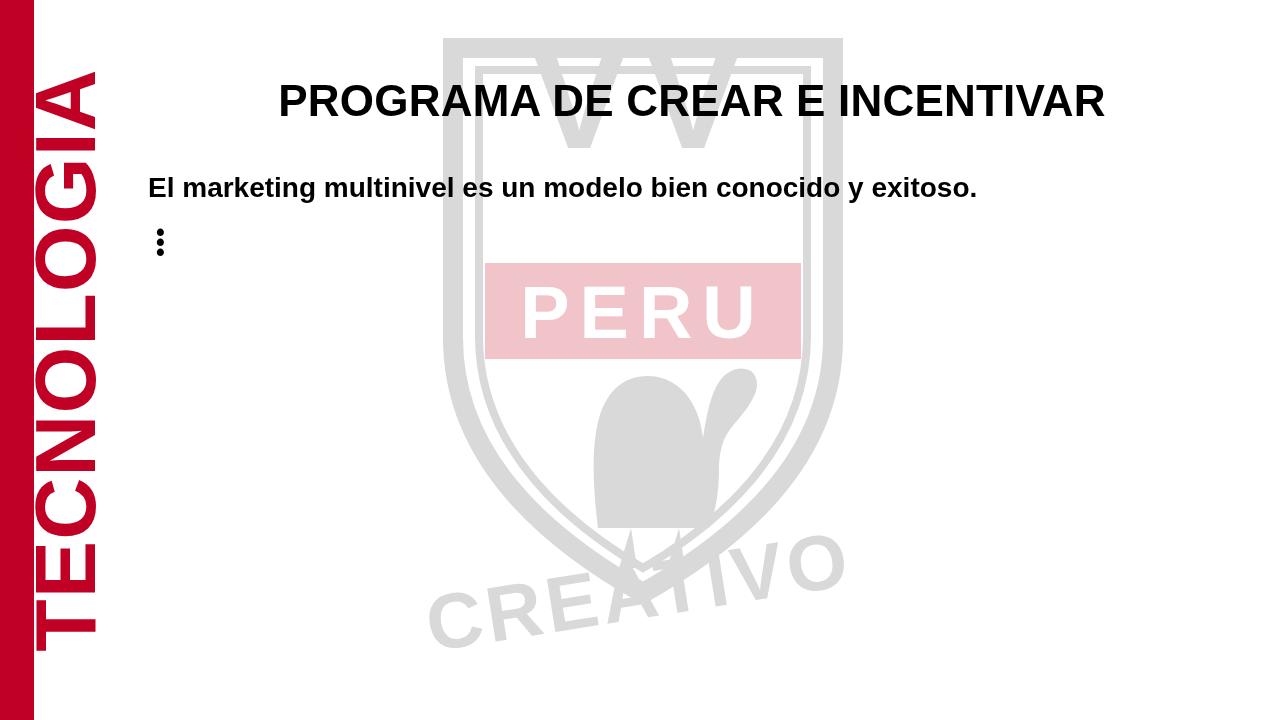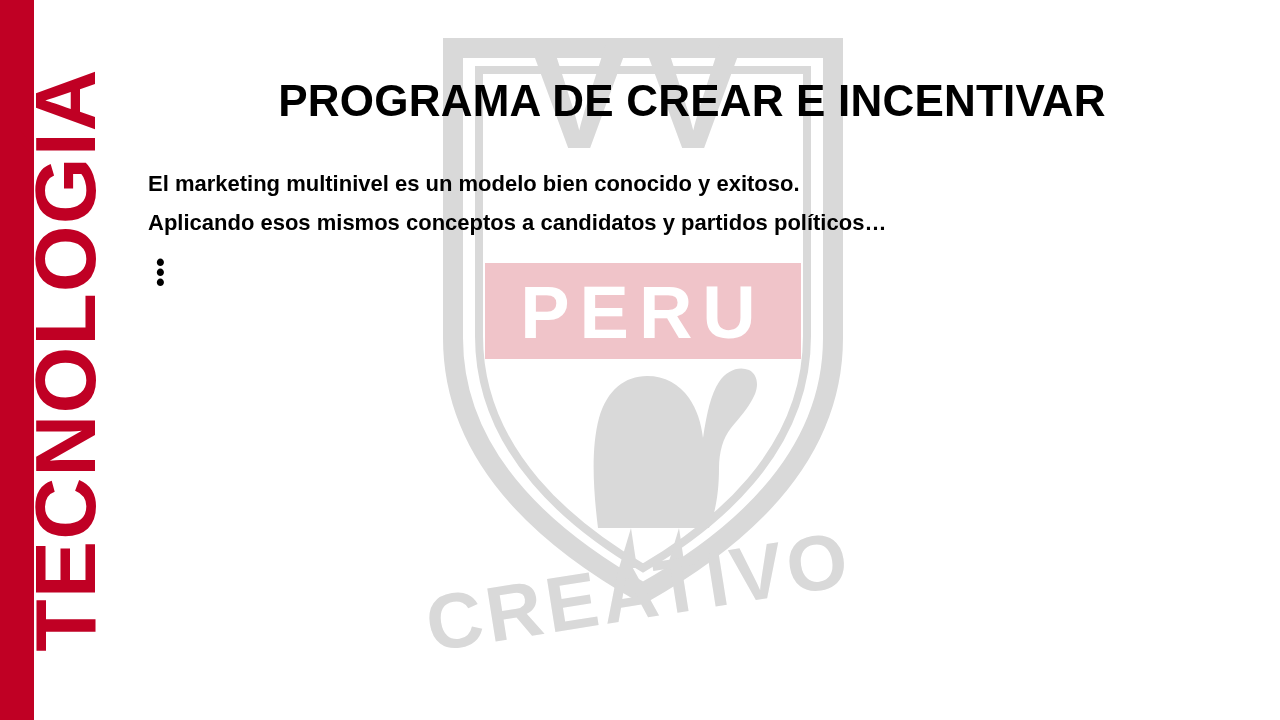--- a/index.html
+++ b/index.html
@@ -85,21 +85,21 @@
     margin: 12px;
     padding-top: 58px;
     width: 1080px;
     letter-spacing: 0.2px;
   }
   .headline .l2 { display: block; }
 
   .para {
     font-family: "Liberation Sans", sans-serif;
     font-weight: bold;
-    font-size: 22px;
+    font-size: 28px;
     line-height: 1.42;
     color: #000000;
     margin: 0;
     padding: 7px 0 0 8px;
     width: 1090px;
   }
   .para.first { padding-top: 24px; }
 
   ul.bullets {
     list-style: none;
@@ -160,21 +160,20 @@
       <text x="250" y="610" text-anchor="middle" font-family="Liberation Sans, sans-serif" font-weight="bold" font-size="78" fill="#D9D9D9" letter-spacing="4" transform="rotate(-9 250 610)">CREATIVO</text>
     </svg>
   </div>
 
   <div class="content">
     <h1 class="headline">
       <span>PROGRAMA DE CREAR E INCENTIVAR</span>
     </h1>
 
     <p class="para first">El marketing multinivel es un modelo bien conocido y exitoso.</p>
-    <p class="para">Aplicando esos mismos conceptos a candidatos y partidos políticos…</p>
 
     <ul class="bullets">
       <li>
         <span class="dot">•</span>
       </li>
       <li>
         <span class="dot">•</span>
       </li>
       <li>
         <span class="dot">•</span>

